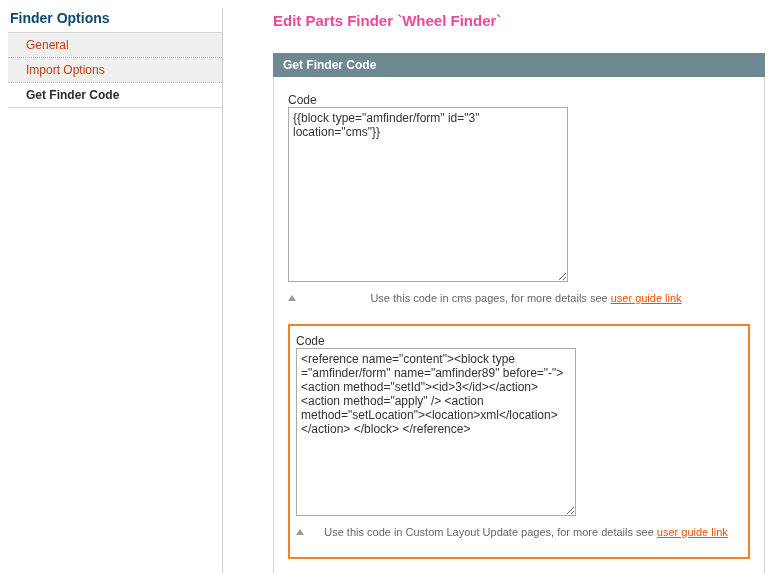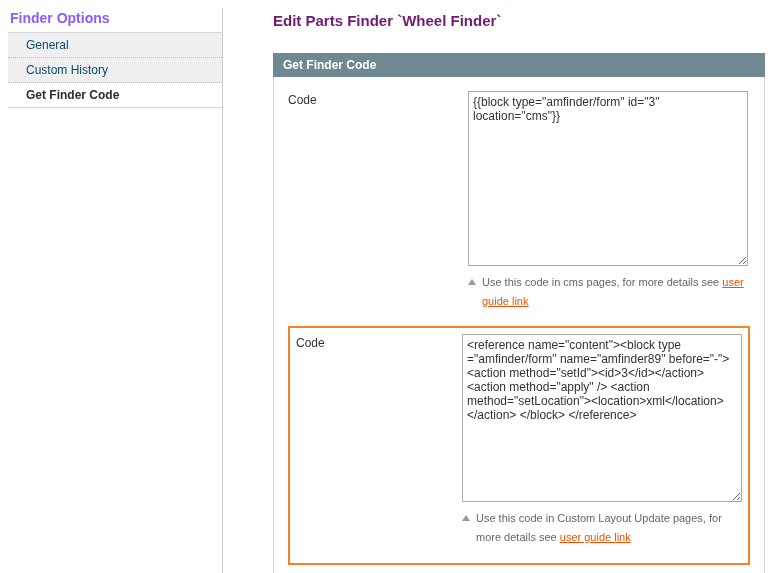--- a/index.html
+++ b/index.html
@@ -17,65 +17,66 @@
   }
   .sidebar {
     width: 215px;
     flex-shrink: 0;
     border-right: 1px solid #ccc;
     padding-bottom: 320px;
   }
   .sidebar-title {
     font-size: 14px;
     font-weight: bold;
-    color: #8b5cf6;
+    color: #0c4a6e;
     padding: 2px 2px 6px 2px;
   }
   .sidebar-list {
     border-top: 1px solid #d8d8d8;
   }
   .sidebar-item {
     padding: 5px 8px 5px 18px;
     border-bottom: 1px dotted #bcbcbc;
     background: #efefef;
-    color: #0c4a6e;
+    color: #c2410c;
     cursor: pointer;
   }
   .sidebar-item.active {
     background: #fff;
     font-weight: bold;
     color: #2c2c2c;
     border-bottom: 1px solid #d8d8d8;
   }
   .main {
     flex: 1;
     padding: 0 0 0 50px;
     width: 484px;
   }
   .page-title {
-    color: #701a75;
+    color: #ec4899;
     font-size: 15px;
     font-weight: bold;
     padding: 4px 0 24px 0;
   }
   .section-header {
     background: #6f8992;
     color: #fff;
     font-weight: bold;
     font-size: 12px;
     padding: 5px 10px;
   }
   .section-body {
     border: 1px solid #d6d6d6;
     border-top: none;
     padding: 14px 14px 14px 14px;
   }
   .field-row {
     display: flex;
     padding-bottom: 6px;
+    flex-direction: column;
   }
   .field-label {
     width: 180px;
     color: #333;
     padding-top: 2px;
   }
   .field-value {
     flex: 1;
   }
   textarea.code-area {
@@ -105,36 +106,36 @@
     line-height: 1.7;
   }
   .hint-triangle {
     width: 0; height: 0;
     border-left: 4px solid transparent;
     border-right: 4px solid transparent;
     border-bottom: 6px solid #999;
     margin: 6px 6px 0 0;
     flex-shrink: 0;
   }
-  .hint-text { flex: 1; }
+  .hint-text { flex: 1; text-align: center; }
   .hint-text a {
     color: #eb5202;
     text-decoration: underline;
   }
 </style>
 </head>
 <body>
 
 <div class="container">
 
   <div class="sidebar">
     <div class="sidebar-title">Finder Options</div>
     <div class="sidebar-list">
       <div class="sidebar-item"><span>General</span></div>
-      <div class="sidebar-item"><span>Custom History</span></div>
+      <div class="sidebar-item"><span>Import Options</span></div>
       <div class="sidebar-item active"><span>Get Finder Code</span></div>
     </div>
   </div>
 
   <div class="main">
     <div class="page-title">Edit Parts Finder `Wheel Finder`</div>
 
     <div class="section-header">Get Finder Code</div>
     <div class="section-body">
 

